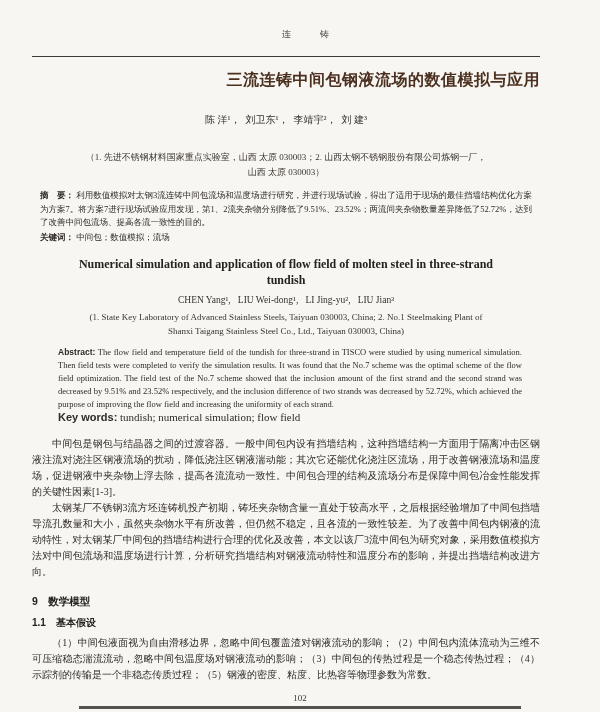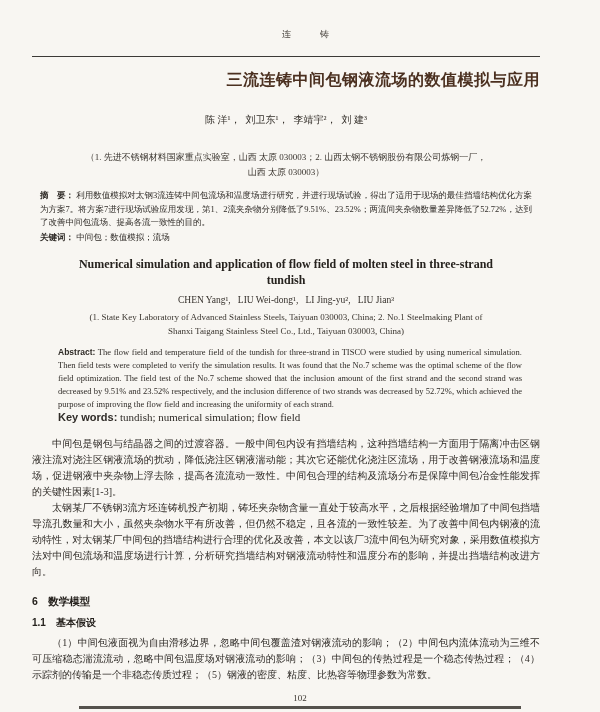--- a/index.html
+++ b/index.html
@@ -211,21 +211,21 @@
   </div>
 
   <div class="en-keywords">
     <span class="blabel">Key words:</span>
     <span>tundish; numerical simulation; flow field</span>
   </div>
 
   <p class="body-para p1">中间包是钢包与结晶器之间的过渡容器。一般中间包内设有挡墙结构，这种挡墙结构一方面用于隔离冲击区钢液注流对浇注区钢液流场的扰动，降低浇注区钢液湍动能；其次它还能优化浇注区流场，用于改善钢液流场和温度场，促进钢液中夹杂物上浮去除，提高各流流动一致性。中间包合理的结构及流场分布是保障中间包冶金性能发挥的关键性因素[1-3]。</p>
   <p class="body-para">太钢某厂不锈钢3流方坯连铸机投产初期，铸坯夹杂物含量一直处于较高水平，之后根据经验增加了中间包挡墙导流孔数量和大小，虽然夹杂物水平有所改善，但仍然不稳定，且各流的一致性较差。为了改善中间包内钢液的流动特性，对太钢某厂中间包的挡墙结构进行合理的优化及改善，本文以该厂3流中间包为研究对象，采用数值模拟方法对中间包流场和温度场进行计算，分析研究挡墙结构对钢液流动特性和温度分布的影响，并提出挡墙结构改进方向。</p>
 
-  <div class="section-h1">6　数学模型</div>
+  <div class="section-h1">9　数学模型</div>
   <div class="section-h2">1.1　基本假设</div>
 
   <p class="body-para assumptions">（1）中间包液面视为自由滑移边界，忽略中间包覆盖渣对钢液流动的影响；（2）中间包内流体流动为三维不可压缩稳态湍流流动，忽略中间包温度场对钢液流动的影响；（3）中间包的传热过程是一个稳态传热过程；（4）示踪剂的传输是一个非稳态传质过程；（5）钢液的密度、粘度、比热容等物理参数为常数。</p>
 
   <div class="footer">
     <div class="page-number">102</div>
     <div class="bottom-rule"></div>
   </div>
 
 </div>

